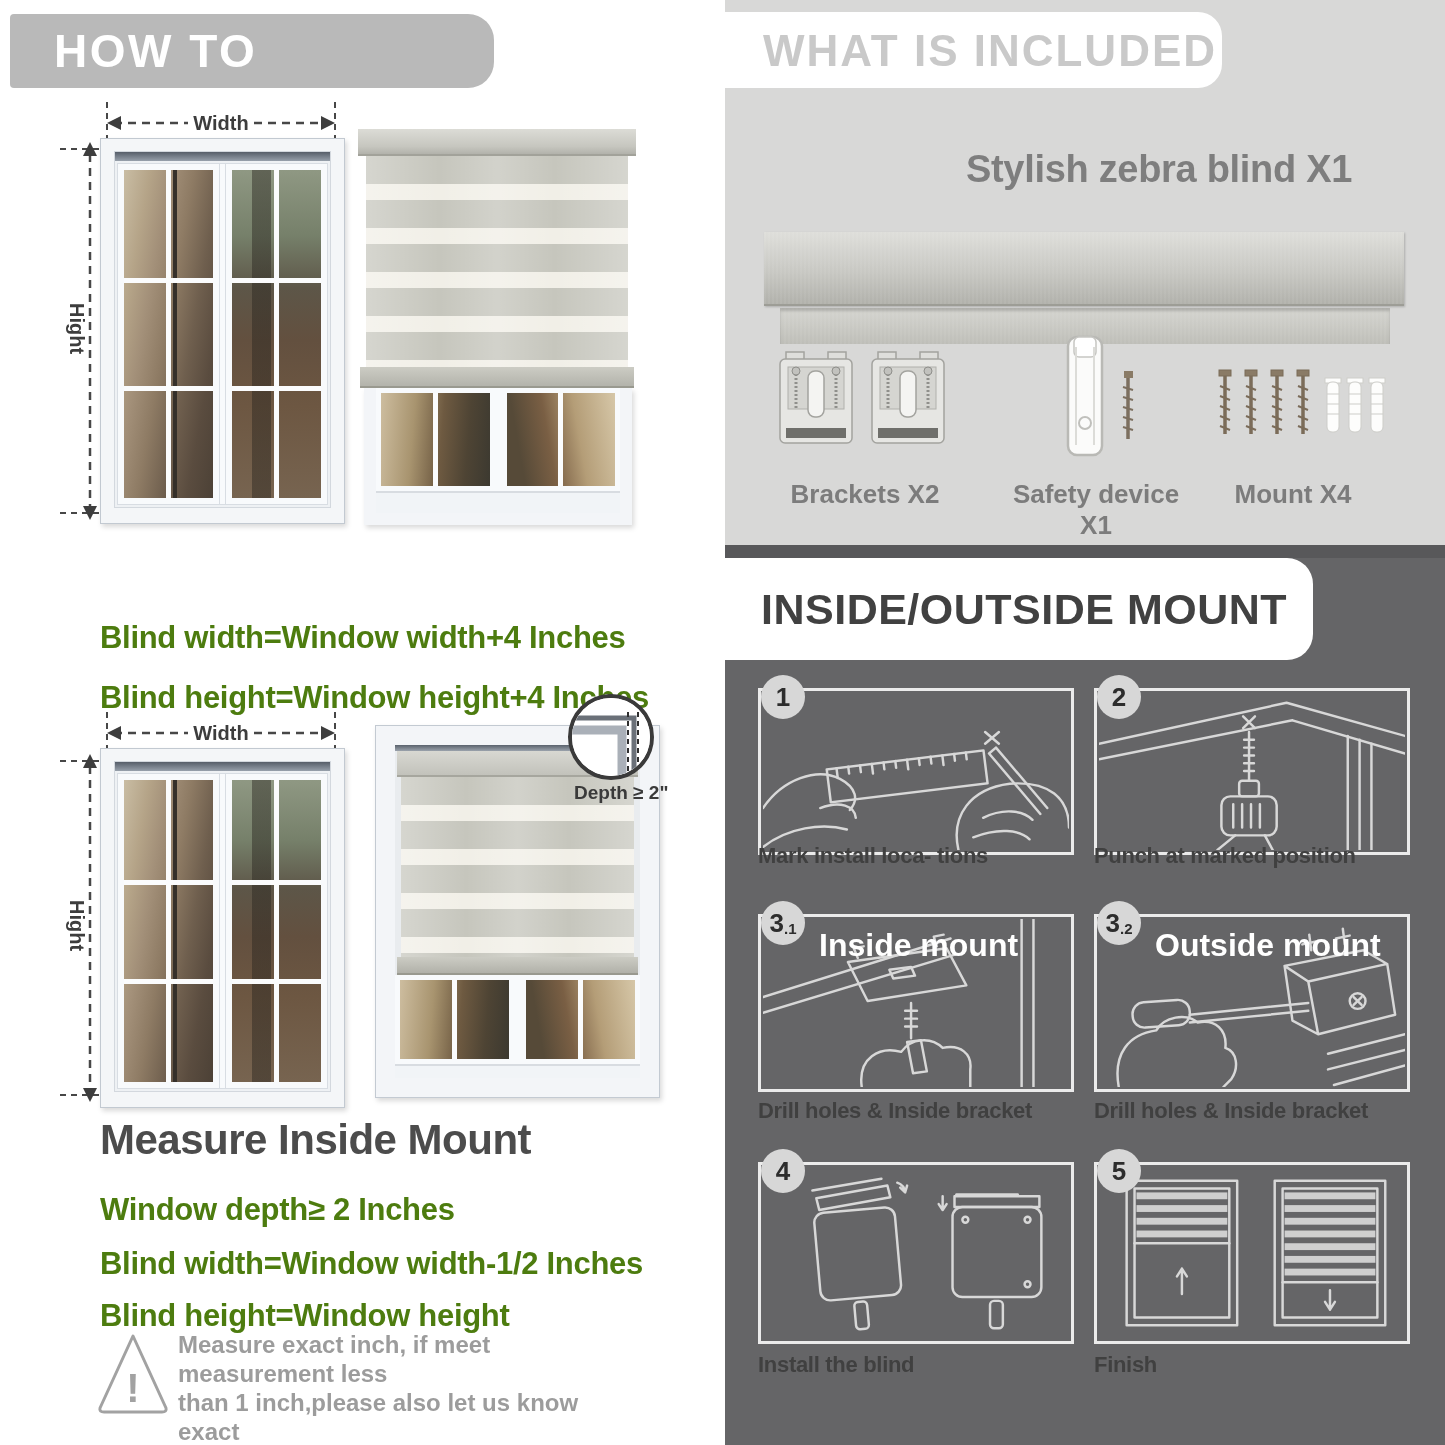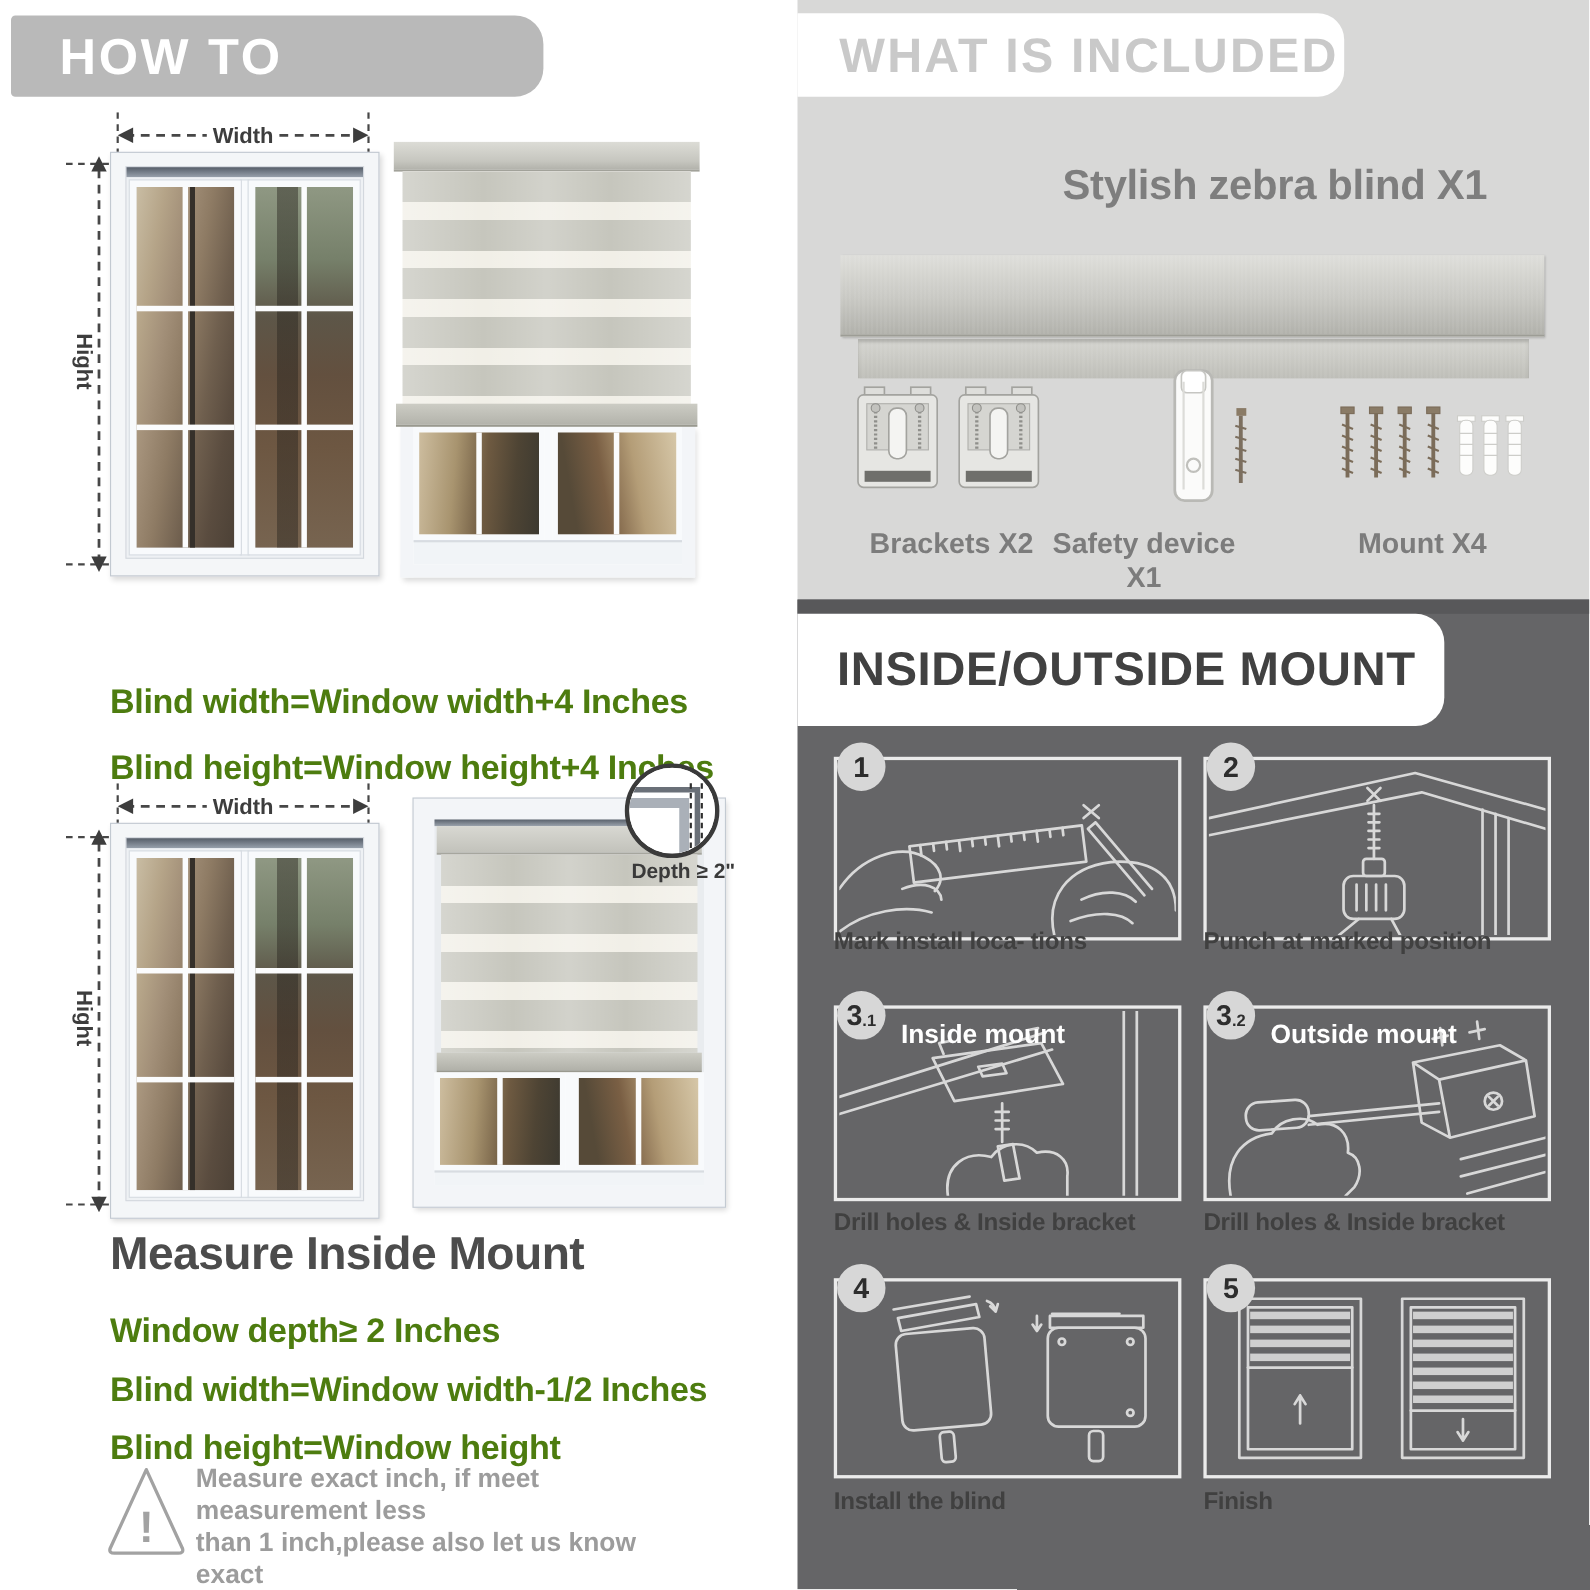--- a/index.html
+++ b/index.html
@@ -95,21 +95,21 @@
   .dark-strip{left:725px;top:545px;width:720px;height:13px;background:#58585a;}
   .mount-box{left:725px;top:558px;width:588px;height:102px;background:#ffffff;
       border-radius:0 26px 26px 0;color:#414141;font-size:43px;font-weight:bold;
       letter-spacing:0.5px;line-height:102px;padding-left:36px;z-index:3;}
 
   .step-box{border:3px solid #ebebeb;background:transparent;z-index:2;}
   .badge{position:absolute;left:0;top:-16px;width:44px;height:44px;border-radius:50%;
       background:#d7d7d7;color:#2d2d2d;display:flex;align-items:center;justify-content:center;
       font-weight:bold;font-size:26px;z-index:4;}
   .badge .sub{font-size:15px;margin-top:10px;}
-  .step-title{position:absolute;left:58px;top:10px;color:#ffffff;font-size:24px;
+  .step-title{position:absolute;left:58px;top:10px;color:#ffffff;font-size:32px;
       font-weight:bold;z-index:4;}
   .step-caption{font-size:22px;font-weight:bold;color:#404040;letter-spacing:-0.3px;z-index:2;}
   .ill{position:absolute;inset:2px;width:calc(100% - 4px);height:calc(100% - 4px);}
 
   svg{display:block;}
   .lineart{stroke:#d8d8d8;fill:none;stroke-width:2.5;stroke-linecap:round;stroke-linejoin:round;}
 </style>
 </head>
 <body>
 
@@ -375,21 +375,21 @@
           <rect x="-8" y="10" width="16" height="5"></rect>
           <rect x="-6" y="14" width="12" height="50" rx="5"></rect>
           <line x1="-6" y1="26" x2="6" y2="26"></line>
           <line x1="-6" y1="36" x2="6" y2="36"></line>
           <line x1="-6" y1="46" x2="6" y2="46"></line>
         </g>
     </g>
   </svg>
 
   <div class="abs item-label" style="left:775px;width:180px;">Brackets X2</div>
-  <div class="abs item-label" style="left:940px;width:200px;">Safety device X1</div>
+  <div class="abs item-label" style="left:996px;width:200px;">Safety device X1</div>
   <div class="abs item-label" style="left:1203px;width:180px;">Mount X4</div>
 
   <div class="abs dark-panel"></div>
   <div class="abs dark-strip"></div>
   <div class="abs mount-box">INSIDE/OUTSIDE MOUNT</div>
 
   <div class="abs step-box" style="left:758px;top:688px;width:316px;height:167px;">
     <span class="badge">
         <span>1</span>
         <span class="sub"></span>

